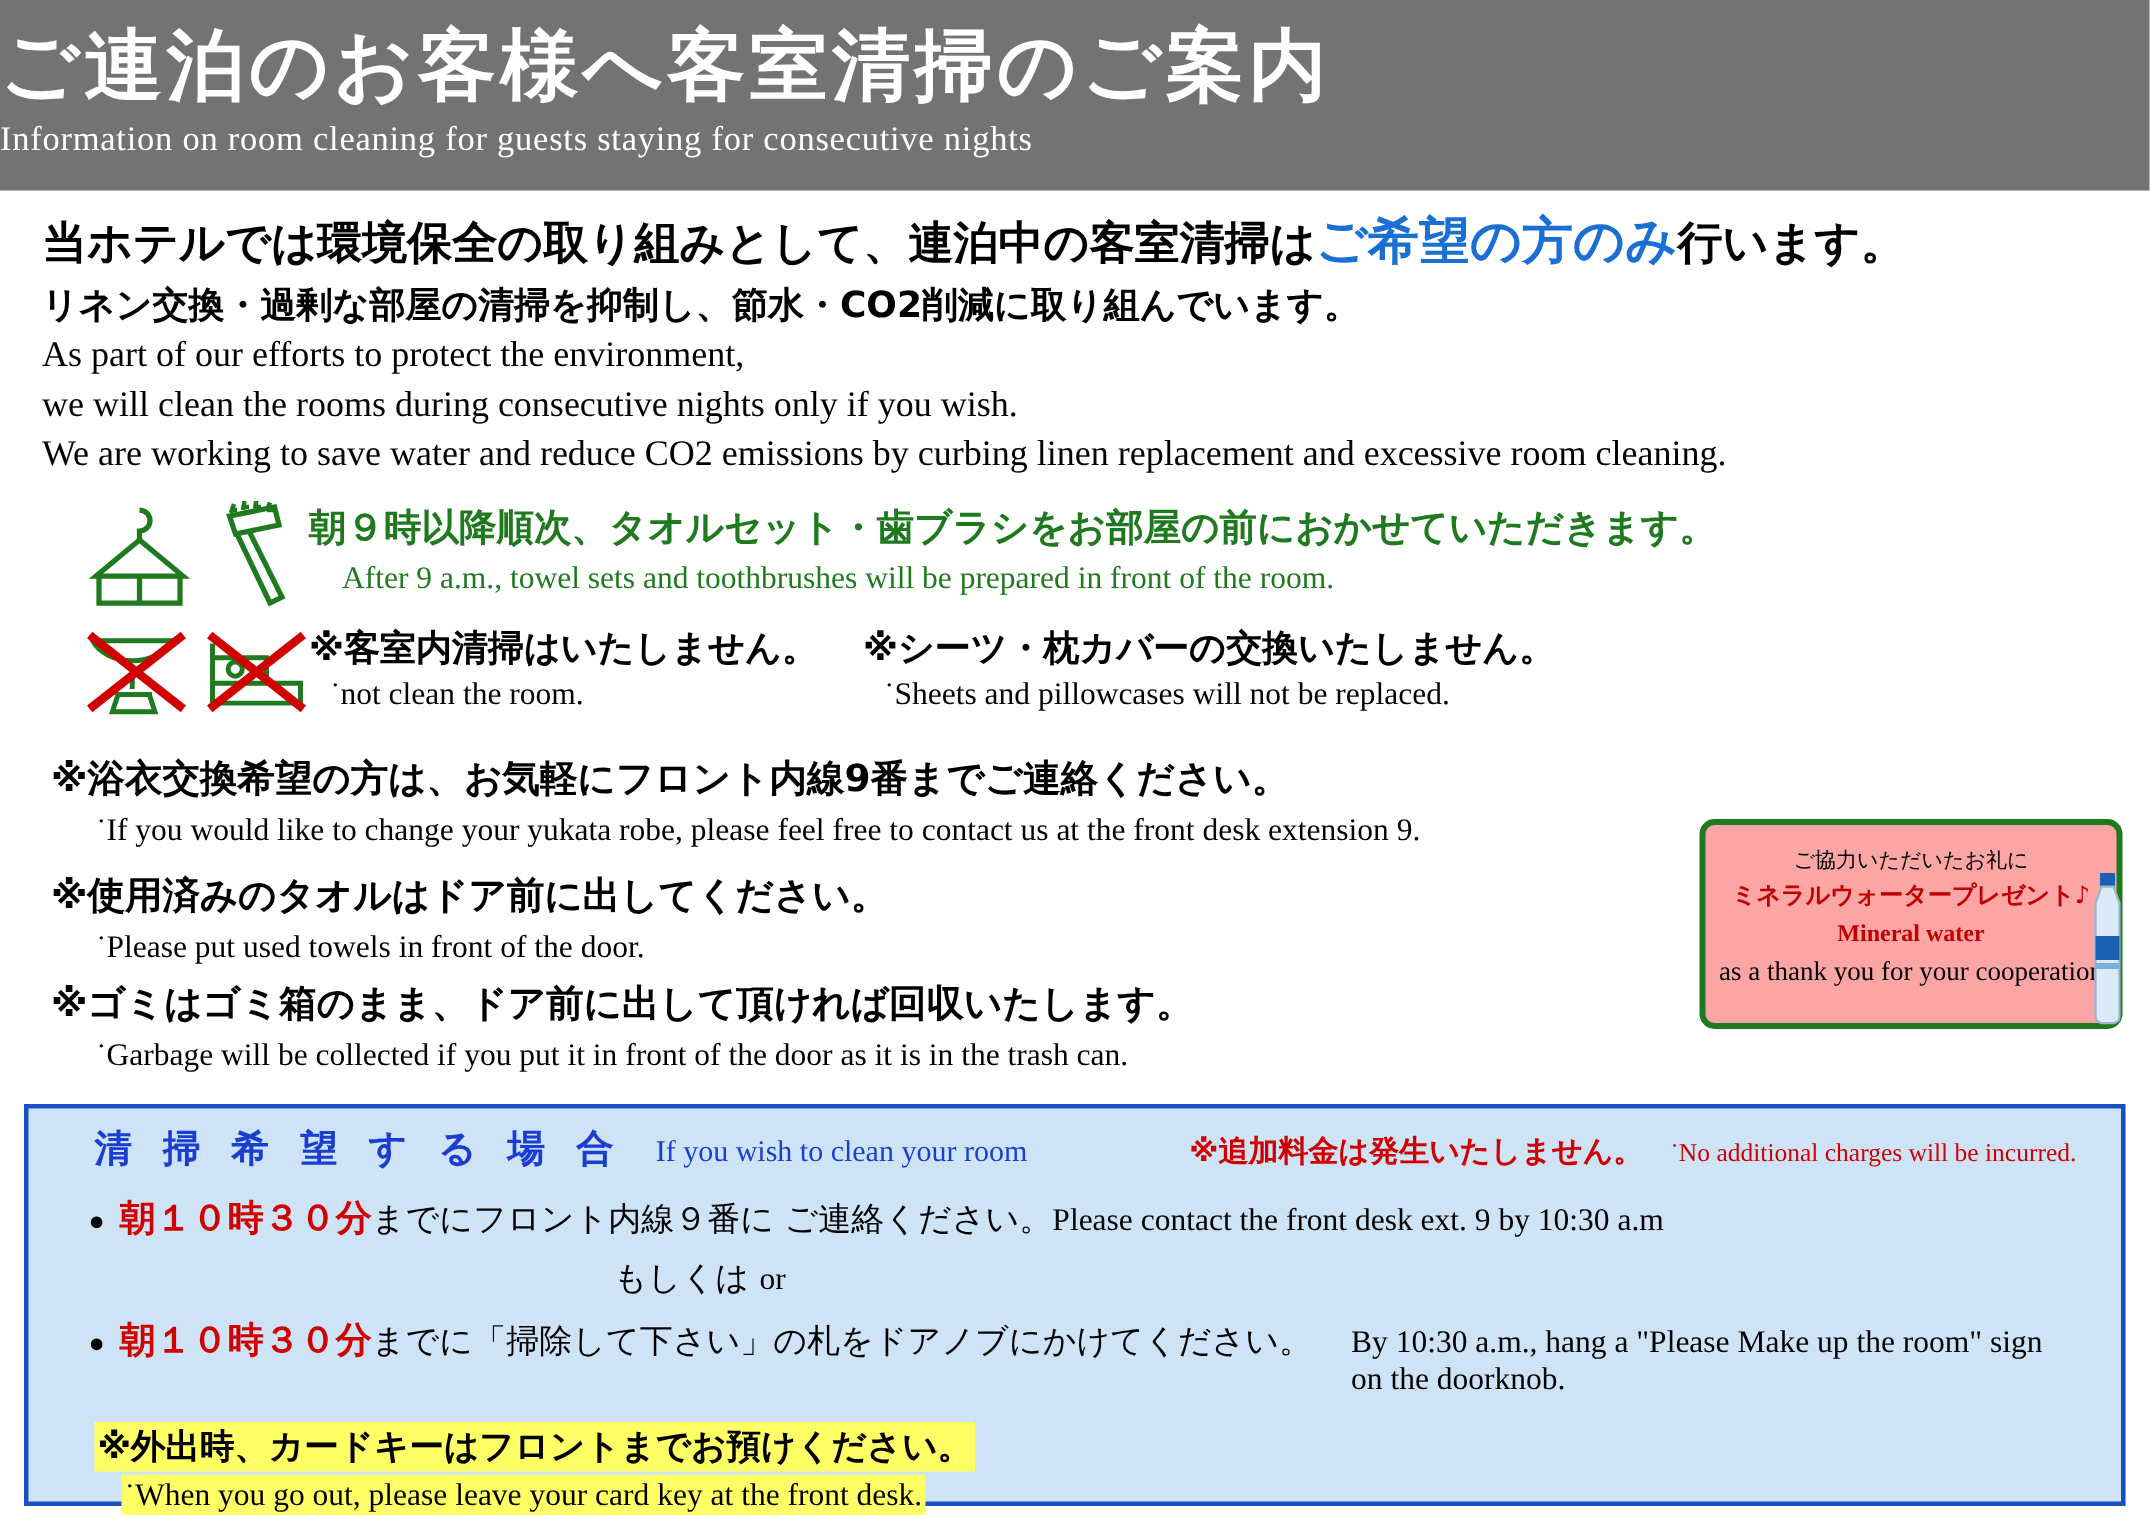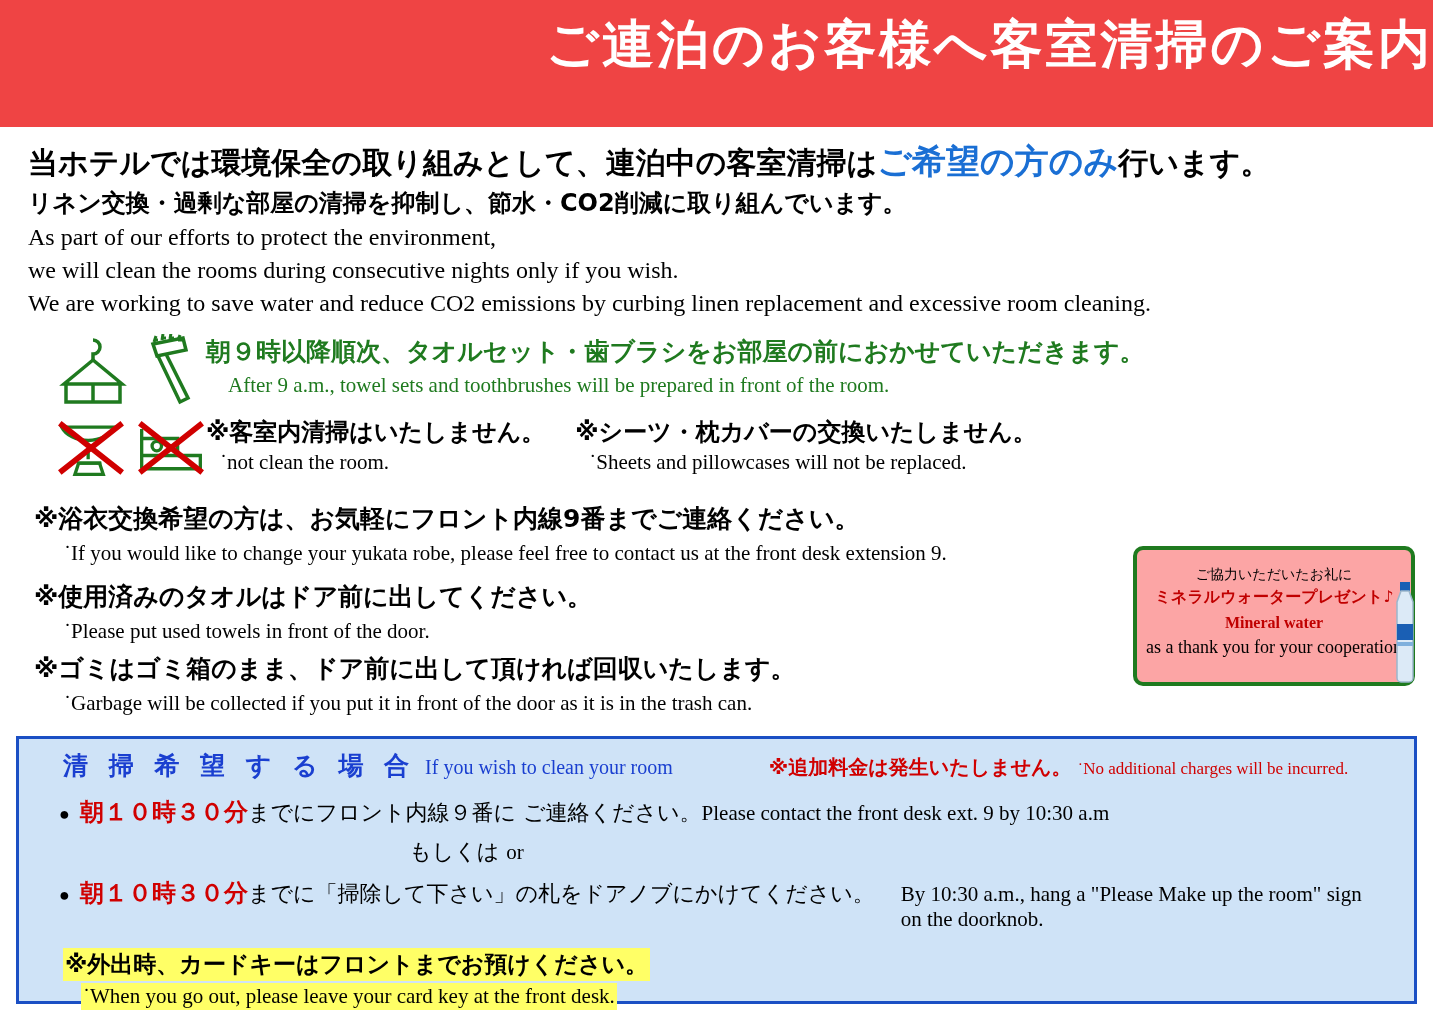--- a/index.html
+++ b/index.html
@@ -7,24 +7,24 @@
     width:1433px;height:1012px;
     background:#ffffff;
     font-family:"Liberation Serif", serif;
     overflow:hidden;
     position:relative;
   }
   .sheet{position:relative;width:1433px;height:1012px;}
 
   
   .header{
-    background:#ef4444;
+    background:#737373;
     height:127px;
     width:100%;
-    text-align:right;
+    text-align:left;
     color:#ffffff;
     padding-top:4px;
     box-sizing:border-box;
   }
   .header-jp{
     font-family:"DejaVu Sans", sans-serif;
     font-size:52px;
     font-weight:bold;
     letter-spacing:3px;
     line-height:68px;
@@ -168,20 +168,21 @@
     width:1401px;
     height:268px;
     background:#cfe3f7;
     border:3px solid #1a4fc4;
     box-sizing:border-box;
   }
   .blue-title-row{
     display:flex;
     align-items:baseline;
     padding:10px 0 0 44px;
+    gap:12px;
   }
   .bt-jp{
     font-family:"DejaVu Sans", sans-serif;
     font-size:25px;
     font-weight:bold;
     color:#1a3fd0;
     letter-spacing:6px;
   }
   .bt-en{
     font-family:"Liberation Serif", serif;
@@ -249,20 +250,21 @@
   .warn-wrap{padding-left:44px;margin-top:16px;}
   .warn-wrap2{padding-left:62px;margin-top:2px;}
 </style>
 </head>
 <body>
 
 <div class="sheet">
 
   <div class="header">
     <div class="header-jp">ご連泊のお客様へ客室清掃のご案内</div>
+    <div class="header-en">Information on room cleaning for guests staying for consecutive nights</div>
   </div>
 
   <div class="intro">
     <div class="intro-line1">
       <span>当ホテルでは環境保全の取り組みとして、連泊中の客室清掃は</span><span class="hl-blue">ご希望の方のみ</span><span>行います。</span>
     </div>
     <div class="intro-line2">リネン交換・過剰な部屋の清掃を抑制し、節水・CO2削減に取り組んでいます。</div>
     <div class="intro-en">As part of our efforts to protect the environment,</div>
     <div class="intro-en">we will clean the rooms during consecutive nights only if you wish.</div>
     <div class="intro-en">We are working to save water and reduce CO2 emissions by curbing linen replacement and excessive room cleaning.</div>

